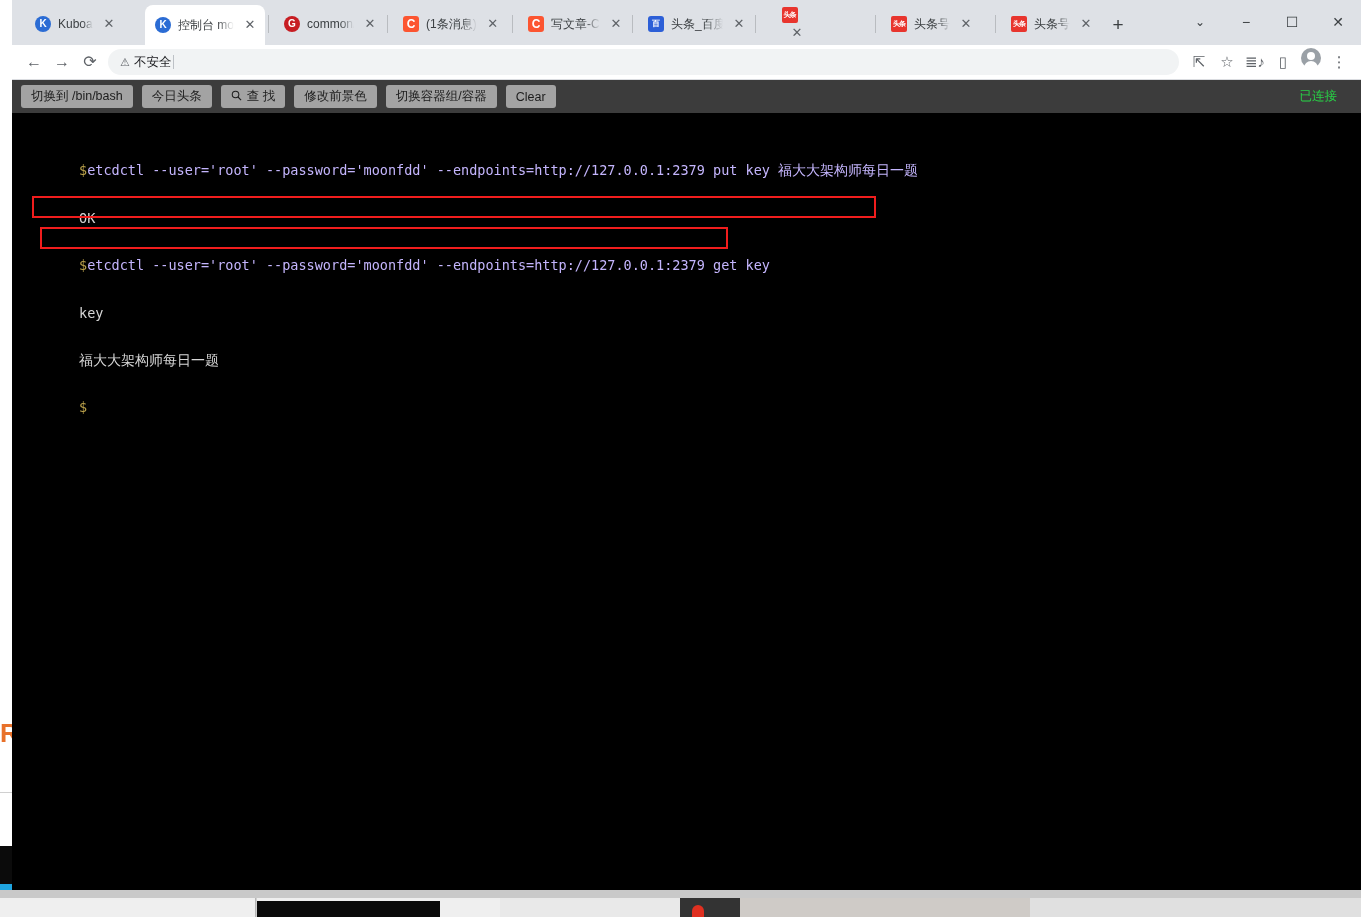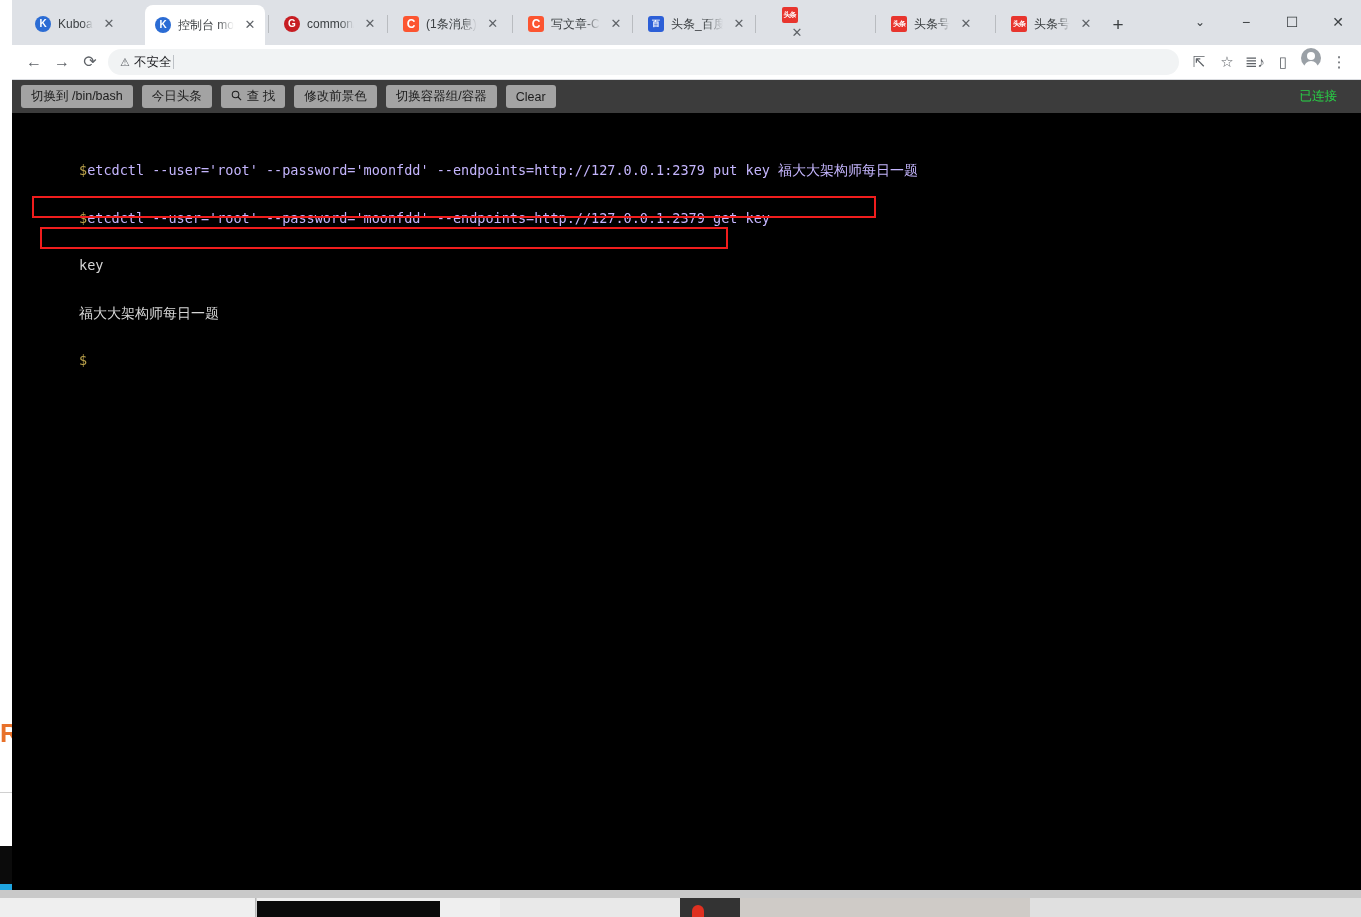--- a/index.html
+++ b/index.html
@@ -269,20 +269,23 @@
         <span>Clear</span>
       </div>
       <div id="conn-status">已连接</div>
     </div>
 
     <div id="term">
       <div class="tline">
         <span class="pr">$</span><span class="cmd">etcdctl --user='root' --password='moonfdd' --endpoints=http://127.0.0.1:2379 put key </span><span class="cmd cjk">福大大架构师每日一题</span>
       </div>
       <div class="tline">
+        <span class="out">OK</span>
+      </div>
+      <div class="tline">
         <span class="pr">$</span><span class="cmd">etcdctl --user='root' --password='moonfdd' --endpoints=http://127.0.0.1:2379 get key</span>
       </div>
       <div class="tline">
         <span class="out">key</span>
       </div>
       <div class="tline">
         <span class="out cjk">福大大架构师每日一题</span>
       </div>
       <div class="tline">
         <span class="pr">$</span>

